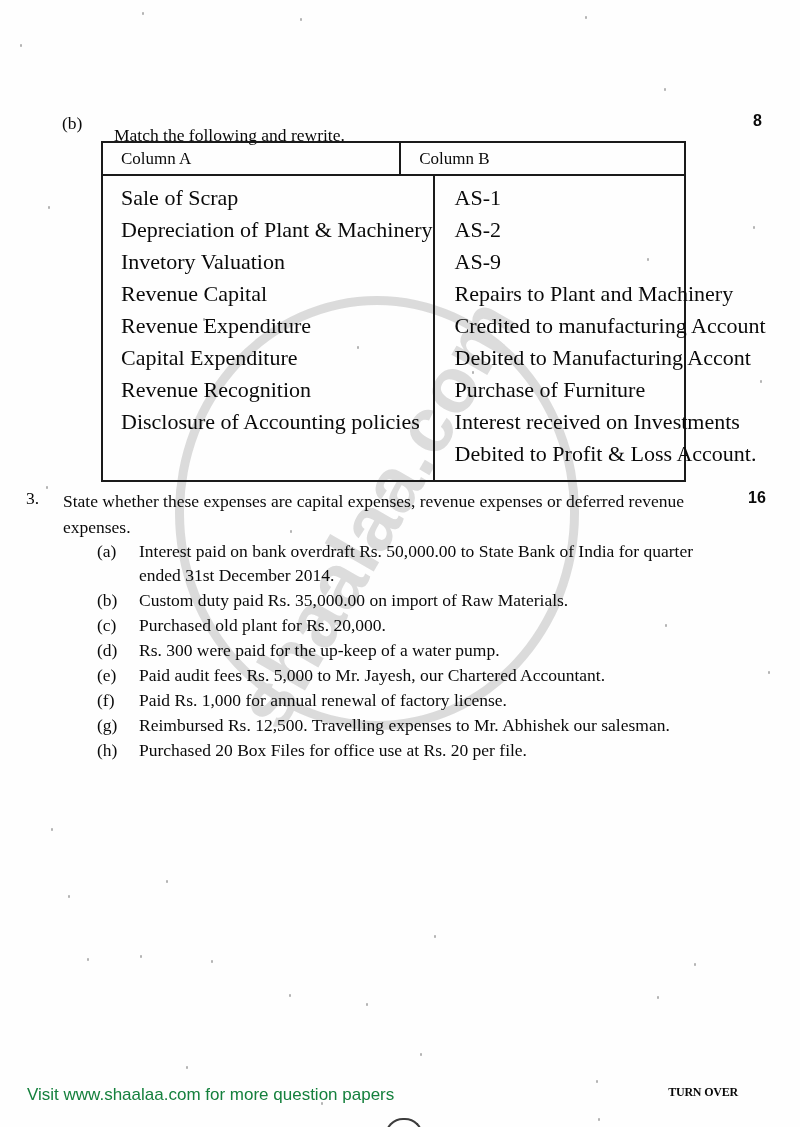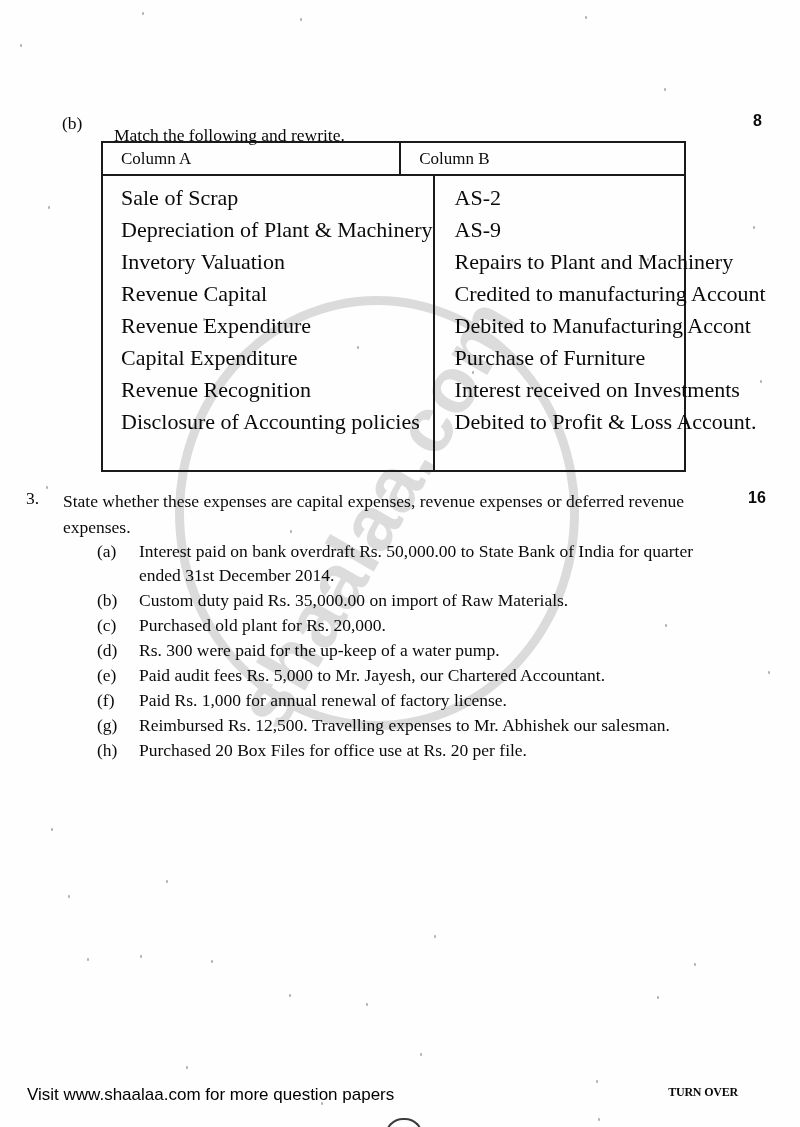--- a/index.html
+++ b/index.html
@@ -202,21 +202,21 @@
     top: 1085px;
     width: 800px;
     height: 30px;
   }
   .footer-note {
     position: absolute;
     left: 27px;
     top: 0;
     font-family: "Liberation Sans", sans-serif;
     font-size: 17px;
-    color: #000000;
+    color: #15803d;
   }
   .footer-turn {
     position: absolute;
     right: 62px;
     top: 0;
     font-family: "Liberation Serif", serif;
     font-weight: 700;
     font-size: 12px;
     letter-spacing: -0.2px;
   }
@@ -301,20 +301,21 @@
           <div class="mt-cell">Sale of Scrap</div>
           <div class="mt-cell">Depreciation of Plant &amp; Machinery</div>
           <div class="mt-cell">Invetory Valuation</div>
           <div class="mt-cell">Revenue Capital</div>
           <div class="mt-cell">Revenue Expenditure</div>
           <div class="mt-cell">Capital Expenditure</div>
           <div class="mt-cell">Revenue Recognition</div>
           <div class="mt-cell">Disclosure of Accounting policies</div>
         </div>
         <div class="mt-colB">
+          <div class="mt-cell">AS-1</div>
           <div class="mt-cell">AS-2</div>
           <div class="mt-cell">AS-9</div>
           <div class="mt-cell">Repairs to Plant and Machinery</div>
           <div class="mt-cell">Credited to manufacturing Account</div>
           <div class="mt-cell">Debited to Manufacturing Accont</div>
           <div class="mt-cell">Purchase of Furniture</div>
           <div class="mt-cell">Interest received on Investments</div>
           <div class="mt-cell">Debited to Profit &amp; Loss Account.</div>
         </div>
       </div>

